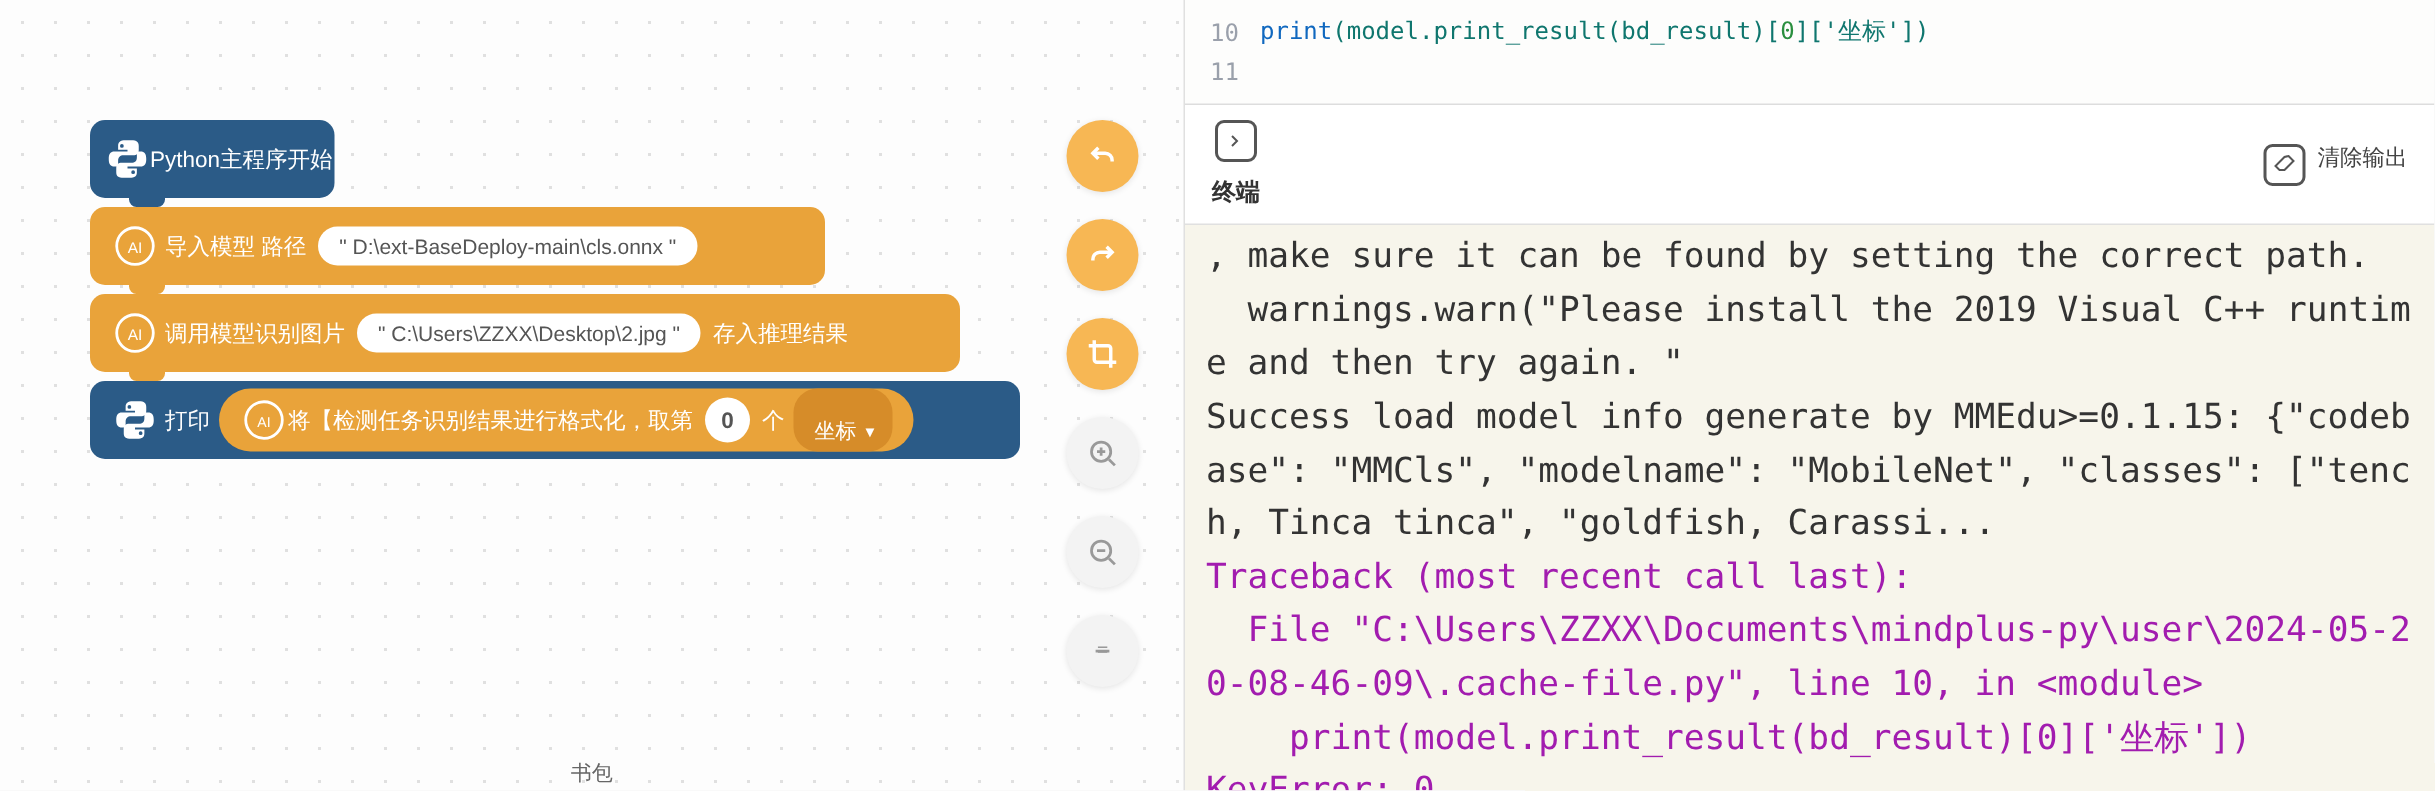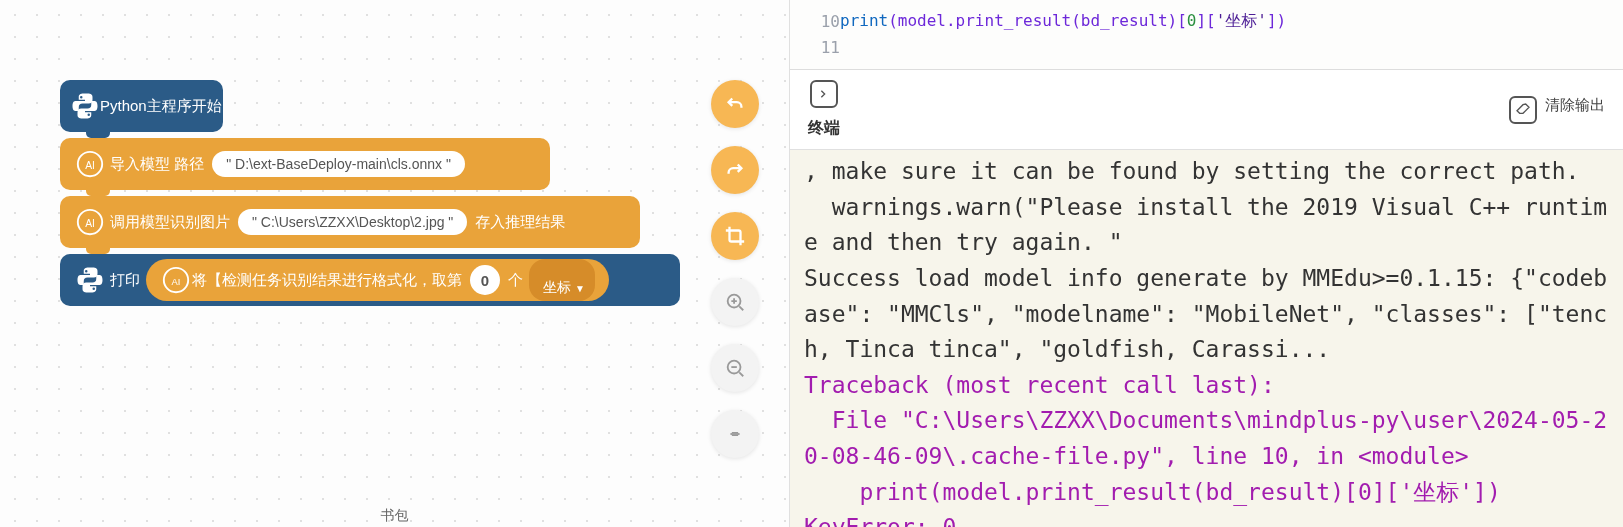--- a/index.html
+++ b/index.html
@@ -100,26 +100,26 @@
     flex: 0 0 70px;
     background:#fdfdfc;
     padding:4px 0 4px 8px;
     border-bottom:1px solid #ddd;
     font-family: "Consolas","Menlo",monospace;
     font-size:16px;
     display:flex; flex-direction:column; justify-content:center;
   }
   .code-line { display:flex; align-items:center; height:26px; }
   .gutter {
-    width:42px; text-align:right; color:#9aa0ab; user-select:none;
+    width:42px; text-align:right; color:#9aa0ab; padding-right:14px; user-select:none;
   }
   .t-fn  { color:#1068bf; }
-  .t-txt { color:#6d28d9; }
+  .t-txt { color:#0f766e; }
   .t-num { color:#2a8f3f; }
-  .t-str { color:#4c1d95; }
+  .t-str { color:#0f766e; }
 
   
   .term-header {
     display:flex; align-items:center; justify-content:space-between;
     padding:10px 18px; background:#fff; border-bottom:1px solid #e0e0e0;
   }
   .term-title { display:flex; align-items:center; gap:10px; font-weight:bold; font-size:16px; color:#333;flex-direction:column; }
   .term-title .tic {
     width:28px; height:28px; border:2px solid #555; border-radius:6px;
     display:flex; align-items:center; justify-content:center;

